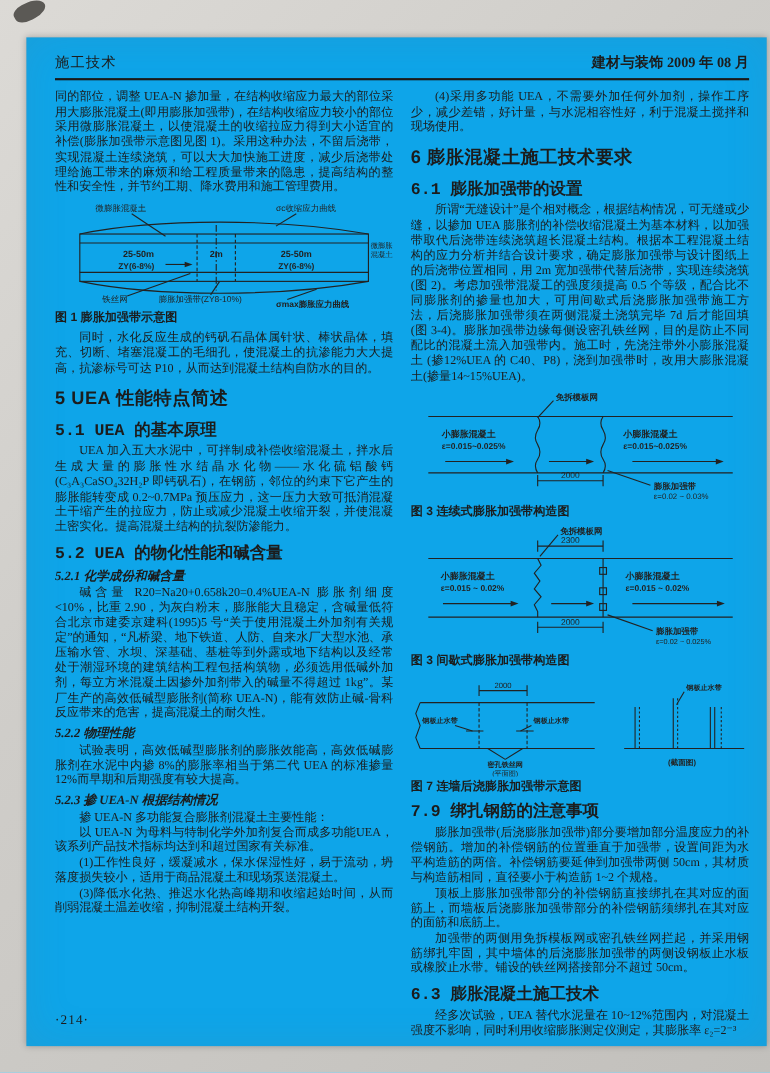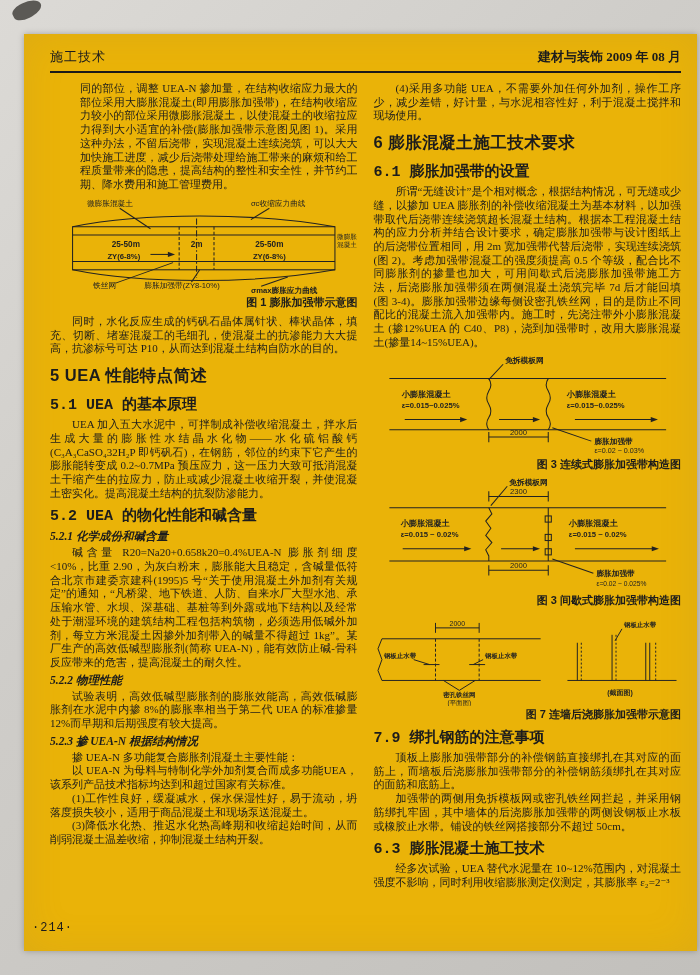--- a/index.html
+++ b/index.html
@@ -9,60 +9,60 @@
     font-family:"Liberation Serif","DejaVu Serif",serif;
     color:#1c1c1c;
   }
   .smudge{
     position:absolute;left:12px;top:2px;width:30px;height:16px;
     background:#44423e;transform:rotate(-28deg);border-radius:40% 60% 50% 50%;
     opacity:.85;z-index:3;
   }
   .page{
     position:absolute;left:24px;top:34px;right:3px;bottom:24px;
-    background:#eab308;
+    background:#0ea5e9;
     box-shadow:0 0 6px rgba(0,0,0,.25), inset 0 0 40px rgba(120,115,105,.12);
     box-sizing:border-box;
     padding:14px 16px 0 26px;
   }
   .page-header{
     display:flex;justify-content:space-between;align-items:flex-end;
     border-bottom:2.5px solid #1a1a1a;padding-bottom:5px;
   }
   .header-left{font-size:13px;letter-spacing:1px;}
   .header-right{font-size:13px;font-weight:bold;}
   .columns{display:flex;gap:16px;margin-top:9px;}
   .col{flex:1;min-width:0;}
   .para{
     font-size:11px;line-height:13.7px;text-align:justify;margin:0;
     text-indent:2em;
   }
-  .para.noindent{text-indent:0;margin-left:30px;}
+  .para.noindent{text-indent:0;}
   .h1{
     font-family:"Liberation Sans","DejaVu Sans",sans-serif;
     font-size:16.5px;font-weight:bold;margin:9px 0 8px;letter-spacing:.5px;
   }
   .h2{
     font-family:Liberation Mono, monospace;
     font-size:15px;font-weight:bold;margin:6px 0 4px;
   }
   .h3{
     font-size:11.5px;font-weight:bold;font-style:italic;margin:3px 0 2px;
   }
   .figure{margin:4px 0 2px;}
   .figure svg{display:block;width:100%;}
   .fig-caption{
     font-family:"Liberation Sans","DejaVu Sans",sans-serif;
-    text-align:right;font-size:11px;font-weight:bold;margin:1px 0 5px;
+    text-align:left;font-size:11px;font-weight:bold;margin:1px 0 5px;
   }
   svg text{fill:#222;font-family:"Liberation Sans","DejaVu Sans",sans-serif;}
   svg path,svg line,svg rect,svg polyline{stroke:#222;fill:none;stroke-width:1;}
   svg polygon{fill:#222;stroke:none;}
   .page-footer{
-    position:absolute;left:8px;bottom:16px;font-size:12px;letter-spacing:1px;font-family:Liberation Mono, monospace;
+    position:absolute;left:26px;bottom:16px;font-size:12px;letter-spacing:1px;
   }
 </style>
 </head>
 <body>
 
 <div class="smudge"></div>
 
 <div class="page">
 
   <div class="page-header">
@@ -240,20 +240,21 @@
           <text x="112" y="45" font-size="6.5" font-weight="bold">钢板止水带</text>
           <text x="252" y="14" font-size="6.5" font-weight="bold">钢板止水带</text>
           <text x="86" y="85" font-size="6.5" text-anchor="middle" font-weight="bold">密孔铁丝网</text>
           <text x="86" y="93" font-size="6.5" text-anchor="middle">(平面图)</text>
           <text x="248" y="83" font-size="7" text-anchor="middle" font-weight="bold">(截面图)</text>
         </svg>
         <div class="fig-caption">图 7  连墙后浇膨胀加强带示意图</div>
       </div>
 
       <div class="h2">7.9  绑扎钢筋的注意事项</div>
+      <p class="para">膨胀加强带(后浇膨胀加强带)部分要增加部分温度应力的补偿钢筋。增加的补偿钢筋的位置垂直于加强带，设置间距为水平构造筋的两倍。补偿钢筋要延伸到加强带两侧 50cm，其材质与构造筋相同，直径要小于构造筋 1~2 个规格。</p>
       <p class="para">顶板上膨胀加强带部分的补偿钢筋直接绑扎在其对应的面筋上，而墙板后浇膨胀加强带部分的补偿钢筋须绑扎在其对应的面筋和底筋上。</p>
       <p class="para">加强带的两侧用免拆模板网或密孔铁丝网拦起，并采用钢筋绑扎牢固，其中墙体的后浇膨胀加强带的两侧设钢板止水板或橡胶止水带。铺设的铁丝网搭接部分不超过 50cm。</p>
 
       <div class="h2">6.3  膨胀混凝土施工技术</div>
       <p class="para">经多次试验，UEA 替代水泥量在 10~12%范围内，对混凝土强度不影响，同时利用收缩膨胀测定仪测定，其膨胀率 ε₂=2⁻³</p>
     </div>
 
   </div>
 
   <div class="page-footer">·214·</div>

